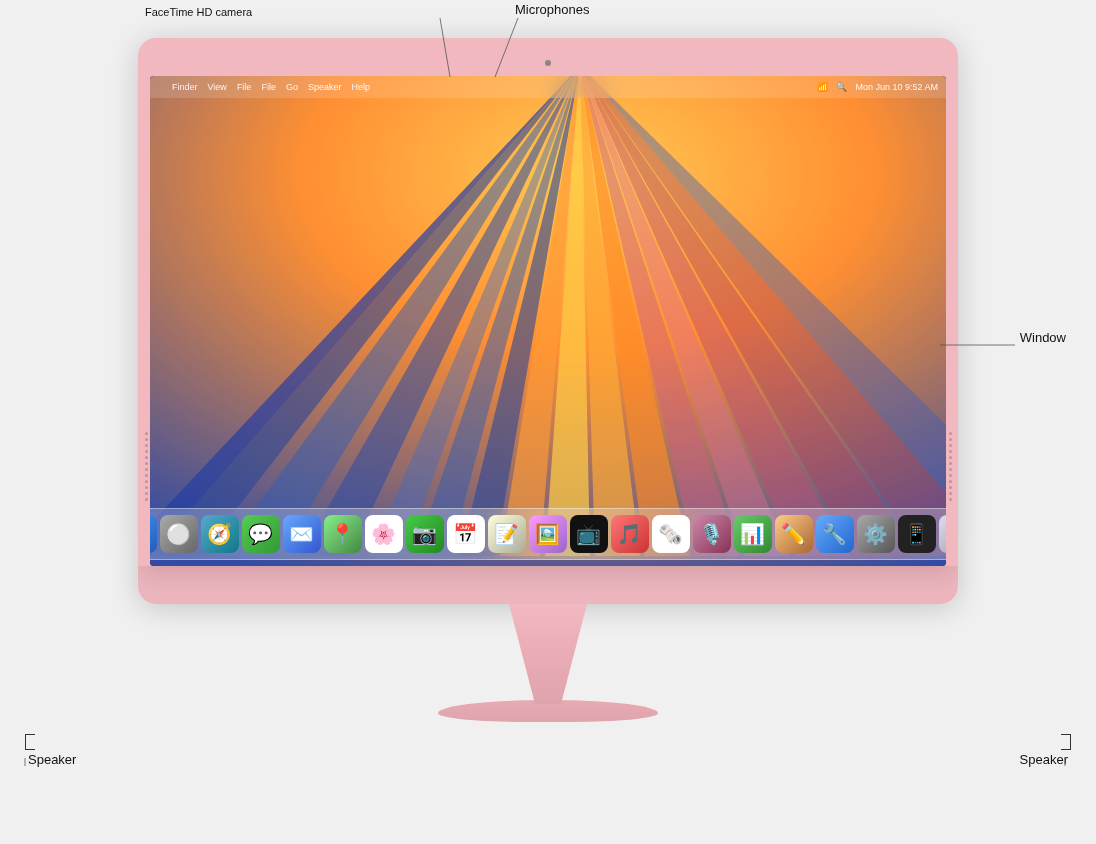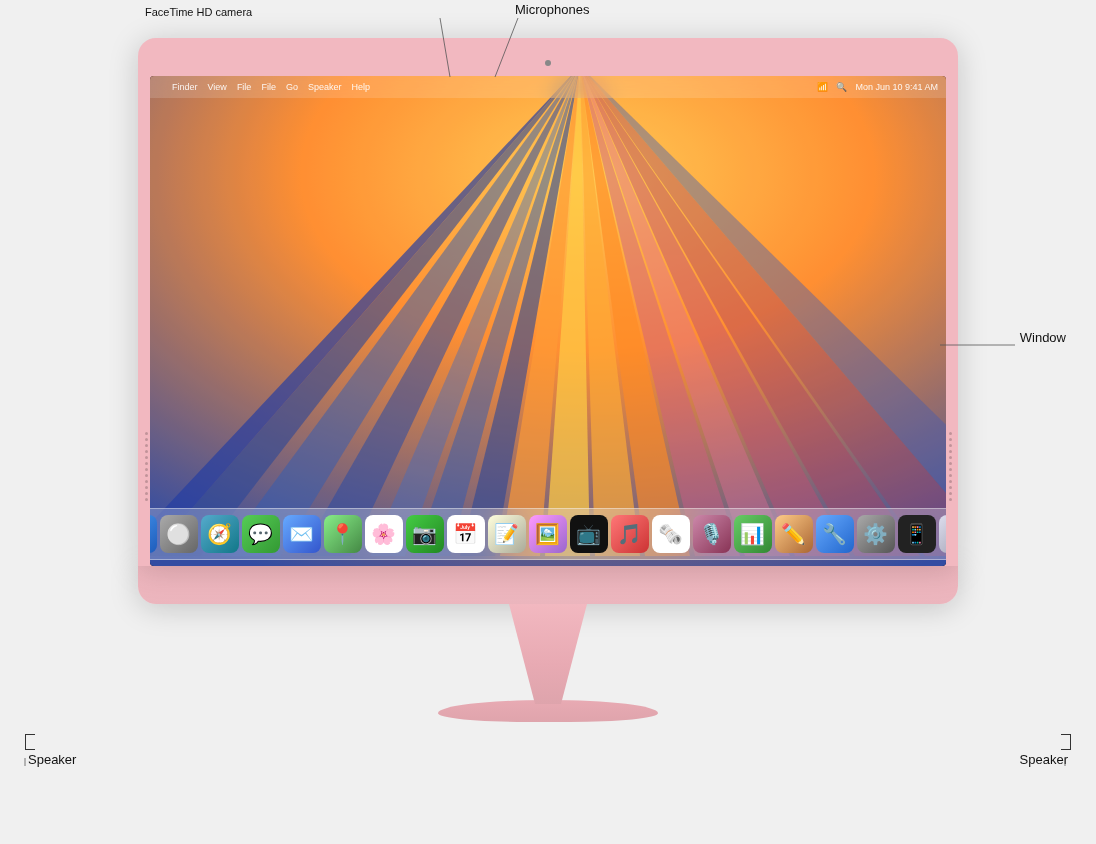--- a/index.html
+++ b/index.html
@@ -365,21 +365,21 @@
             <span>View</span>
             <span>File</span>
             <span>File</span>
             <span>Go</span>
             <span>Speaker</span>
             <span>Help</span>
           </div>
           <div class="menubar-right">
             <span>📶</span>
             <span>🔍</span>
-            <span>Mon Jun 10  9:41 AM</span>
+            <span>Mon Jun 10  9:52 AM</span>
           </div>
         </div>
 
         <div class="dock">
           <div class="dock-icon" style="background:linear-gradient(135deg,#4b9ef5,#1e5cbb)">🔵</div>
           <div class="dock-icon" style="background:linear-gradient(135deg,#aaa,#666)">⚪</div>
           <div class="dock-icon" style="background:linear-gradient(135deg,#5ac,#178)">🧭</div>
           <div class="dock-icon" style="background:linear-gradient(135deg,#5c5,#393)">💬</div>
           <div class="dock-icon" style="background:linear-gradient(135deg,#6af,#35c)">✉️</div>
           <div class="dock-icon" style="background:linear-gradient(135deg,#8e8,#484)">📍</div>

